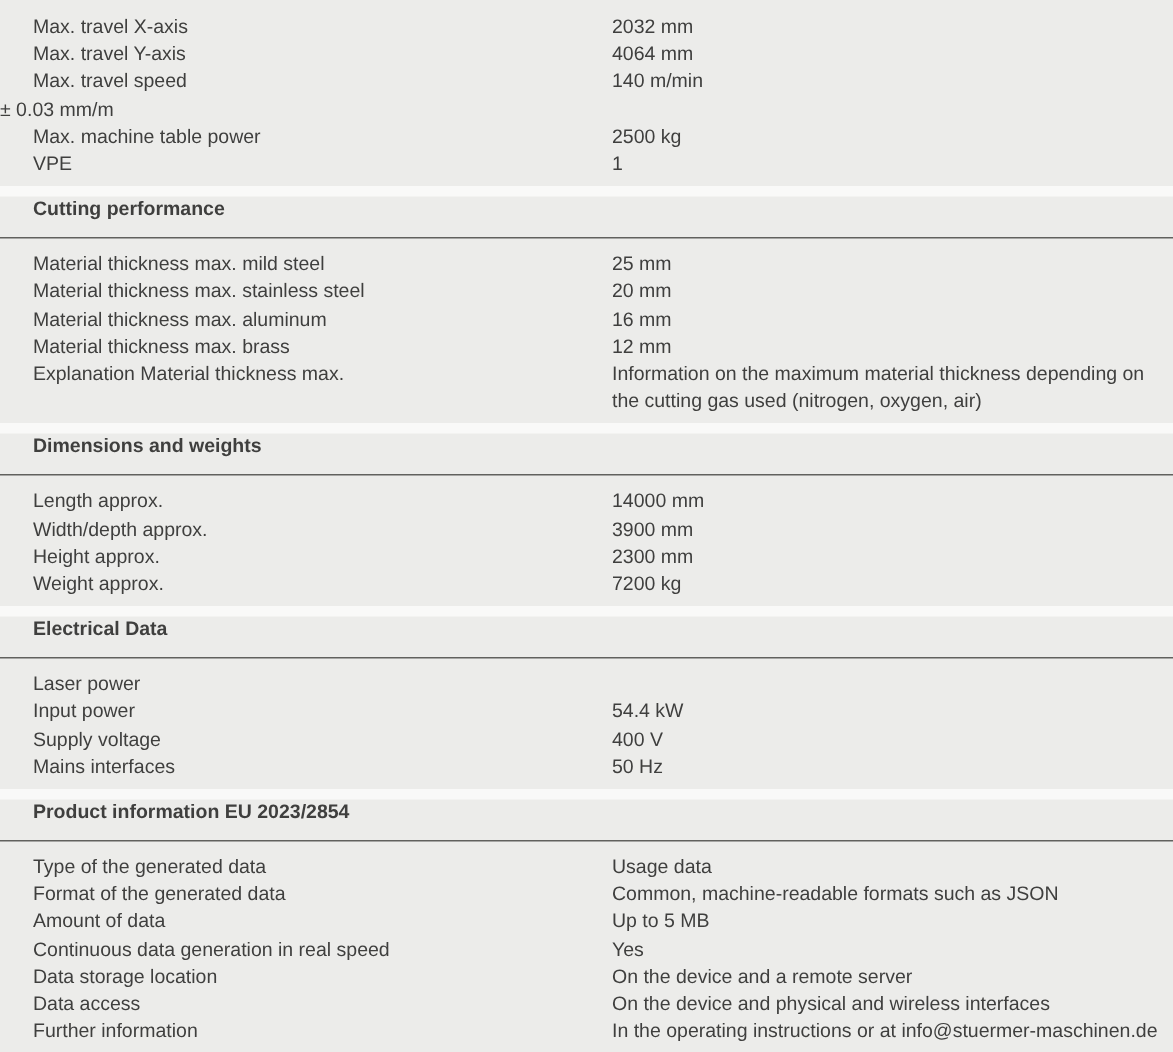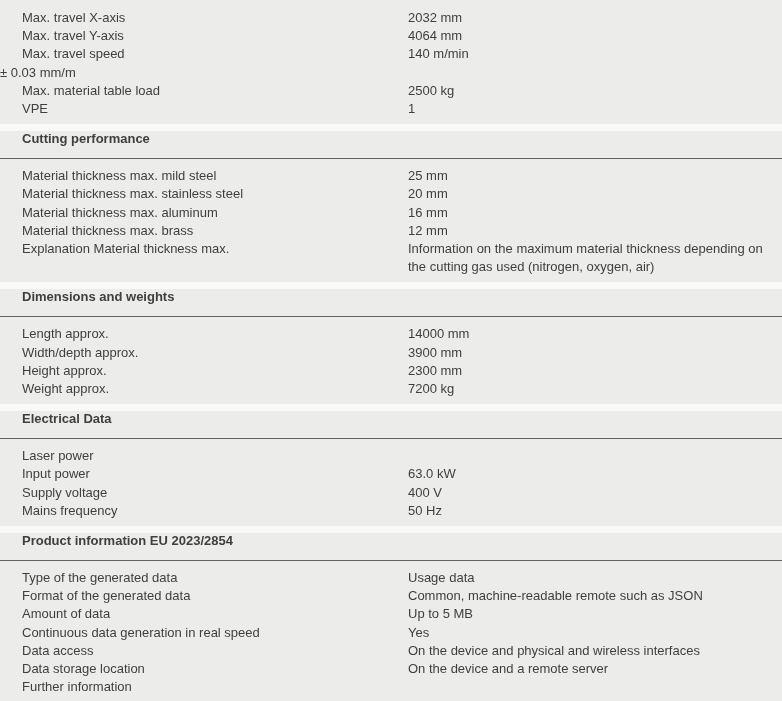--- a/index.html
+++ b/index.html
@@ -75,21 +75,21 @@
   <div class="spec-row">
     <span class="spec-label">Max. travel speed</span>
     <span class="spec-value">140 m/min</span>
   </div>
 
   <div class="spec-row">
     <span class="spec-value">± 0.03 mm/m</span>
   </div>
 
   <div class="spec-row">
-    <span class="spec-label">Max. material table load</span>
+    <span class="spec-label">Max. machine table power</span>
     <span class="spec-value">2500 kg</span>
   </div>
 
   <div class="spec-row">
     <span class="spec-label">VPE</span>
     <span class="spec-value">1</span>
   </div>
 </div>
   </div>
 
@@ -159,69 +159,70 @@
     <div class="section-header">
       <span>Electrical Data</span>
     </div>
     <div class="section-rows">
   <div class="spec-row">
     <span class="spec-label">Laser power</span>
   </div>
 
   <div class="spec-row">
     <span class="spec-label">Input power</span>
-    <span class="spec-value">63.0 kW</span>
+    <span class="spec-value">54.4 kW</span>
   </div>
 
   <div class="spec-row">
     <span class="spec-label">Supply voltage</span>
     <span class="spec-value">400 V</span>
   </div>
 
   <div class="spec-row">
-    <span class="spec-label">Mains frequency</span>
+    <span class="spec-label">Mains interfaces</span>
     <span class="spec-value">50 Hz</span>
   </div>
 </div>
   </div>
 
   <div class="spec-section">
     <div class="section-gap"></div>
     <div class="section-header">
       <span>Product information EU 2023/2854</span>
     </div>
     <div class="section-rows last">
   <div class="spec-row">
     <span class="spec-label">Type of the generated data</span>
     <span class="spec-value">Usage data</span>
   </div>
 
   <div class="spec-row">
     <span class="spec-label">Format of the generated data</span>
-    <span class="spec-value">Common, machine-readable remote such as JSON</span>
+    <span class="spec-value">Common, machine-readable formats such as JSON</span>
   </div>
 
   <div class="spec-row">
     <span class="spec-label">Amount of data</span>
     <span class="spec-value">Up to 5 MB</span>
   </div>
 
   <div class="spec-row">
     <span class="spec-label">Continuous data generation in real speed</span>
     <span class="spec-value">Yes</span>
   </div>
 
   <div class="spec-row">
+    <span class="spec-label">Data storage location</span>
+    <span class="spec-value">On the device and a remote server</span>
+  </div>
+
+  <div class="spec-row">
     <span class="spec-label">Data access</span>
     <span class="spec-value">On the device and physical and wireless interfaces</span>
   </div>
 
   <div class="spec-row">
-    <span class="spec-label">Data storage location</span>
-    <span class="spec-value">On the device and a remote server</span>
-  </div>
-
-  <div class="spec-row">
     <span class="spec-label">Further information</span>
+    <span class="spec-value">In the operating instructions or at info@stuermer-maschinen.de</span>
   </div>
 </div>
   </div>
 </div>
 
 </body></html>

